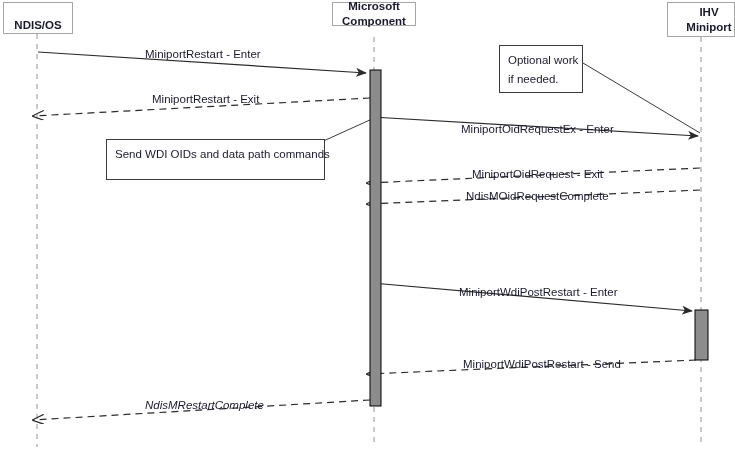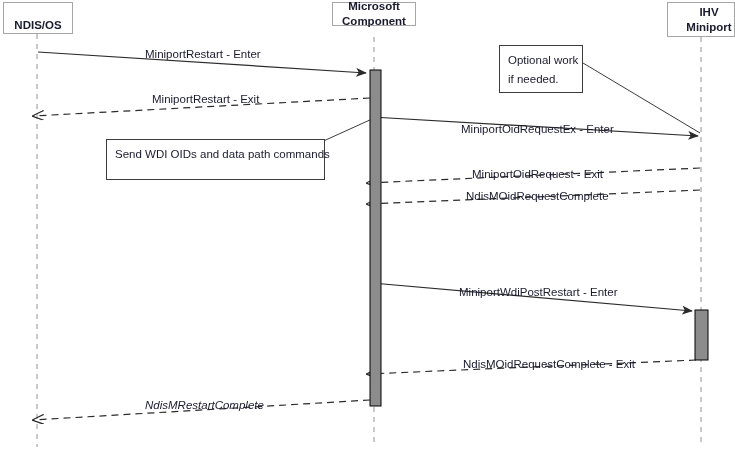--- a/index.html
+++ b/index.html
@@ -125,21 +125,21 @@
       </div>
     </div>
 
   <div id="labels-layer">
       <div class="msg-label" style="left: 145px; top: 48px;">MiniportRestart - Enter</div>
       <div class="msg-label" style="left: 152px; top: 93px;">MiniportRestart - Exit</div>
       <div class="msg-label" style="left: 461px; top: 123px;">MiniportOidRequestEx - Enter</div>
       <div class="msg-label" style="left: 472px; top: 168px;">MiniportOidRequest - Exit</div>
       <div class="msg-label" style="left: 466px; top: 190px;">NdisMOidRequestComplete</div>
       <div class="msg-label" style="left: 459px; top: 286px;">MiniportWdiPostRestart - Enter</div>
-      <div class="msg-label" style="left: 463px; top: 358px;">NdisMOidRequestComplete - Exit</div>
+      <div class="msg-label" style="left: 463px; top: 358px;">MiniportWdiPostRestart - Send</div>
       <div class="msg-label" style="left: 145px; top: 399px; font-style: italic;">NdisMRestartComplete</div>
     </div>
 
   <div id="notes-layer">
       <div class="note-box" style="left: 78px; top: 139px; width: 219px; height: 41px; margin-left: 28px;">
         <span class="nline">Send WDI OIDs and data path commands</span>
       </div>
       <div class="note-box" style="left: 499px; top: 45px; width: 84px; height: 48px;">
         <span class="nline">Optional work</span>
         <span class="nline">if needed.</span>

